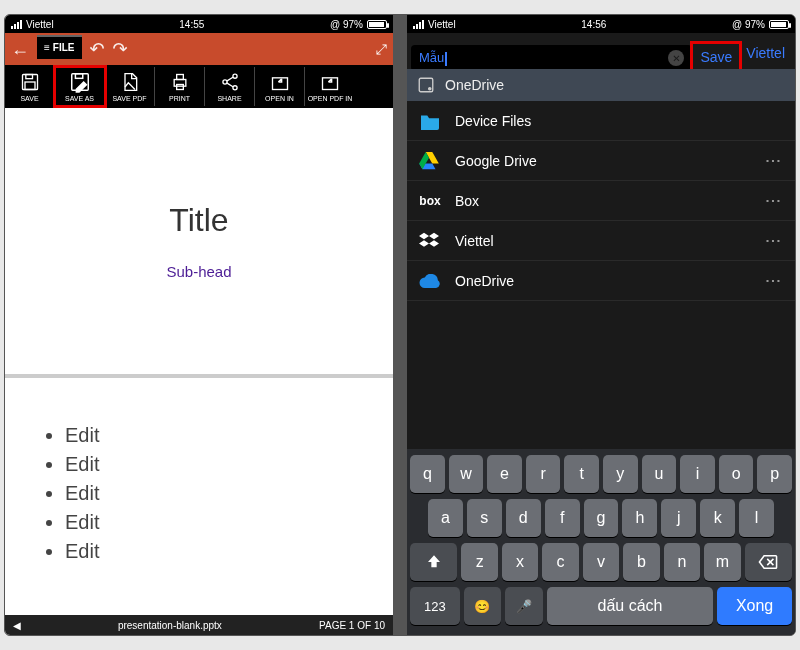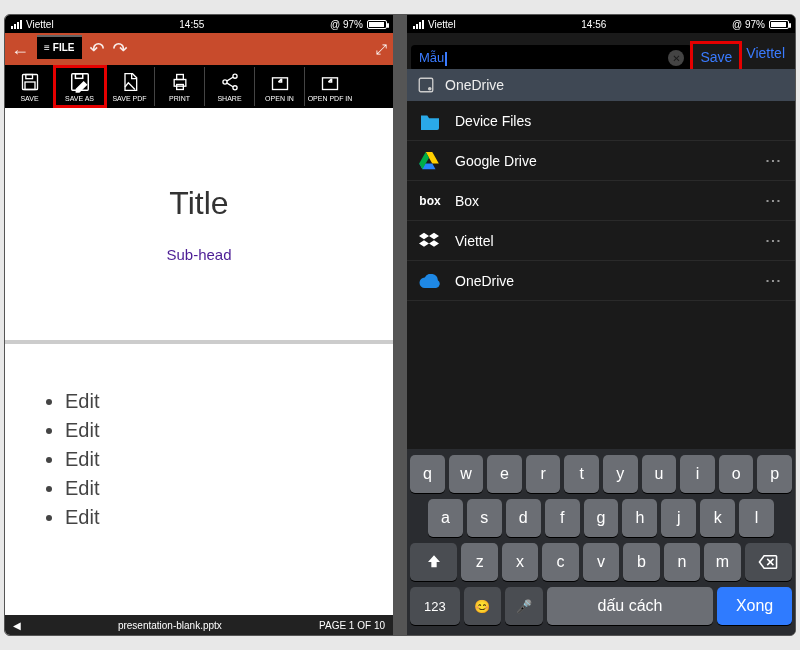--- a/index.html
+++ b/index.html
@@ -48,21 +48,21 @@
     background:#000;color:#fff;display:flex;padding:2px 0;
   }
   .tool{
     flex:0 0 auto;width:50px;font-size:7px;text-align:center;
     border-right:1px solid #444;padding:4px 2px;display:flex;flex-direction:column;align-items:center;gap:2px;
   }
   .tool .ico{height:22px;display:flex;align-items:center;justify-content:center}
   .tool:last-child{border-right:none}
   .hl-red{outline:3px solid #e60000;outline-offset:-1px}
   .slide-area{flex:1;background:#ddd;overflow:hidden;padding:0}
-  .slide{background:#fff;margin-top:0px;height:236px;display:flex;flex-direction:column;align-items:center;justify-content:center;border-bottom:4px solid #ccc}
+  .slide{background:#fff;margin-top:0px;height:270px;display:flex;flex-direction:column;align-items:center;justify-content:center;border-bottom:4px solid #ccc}
   .slide h1{font-size:32px;font-weight:normal;color:#333;margin-bottom:24px}
   .slide h2{font-size:15px;font-weight:normal;color:#4c1d95}
   .slide2{background:#fff;height:280px;padding:40px 40px}
   .slide2 ul{list-style:disc;padding-left:20px;color:#444;font-size:20px}
   .slide2 li{margin:6px 0}
   .footer-bar{
     height:20px;background:#222;color:#fff;font-size:10px;
     display:flex;align-items:center;padding:0 8px;justify-content:space-between;
   }
   .footer-bar .fname{flex:1;text-align:center}

